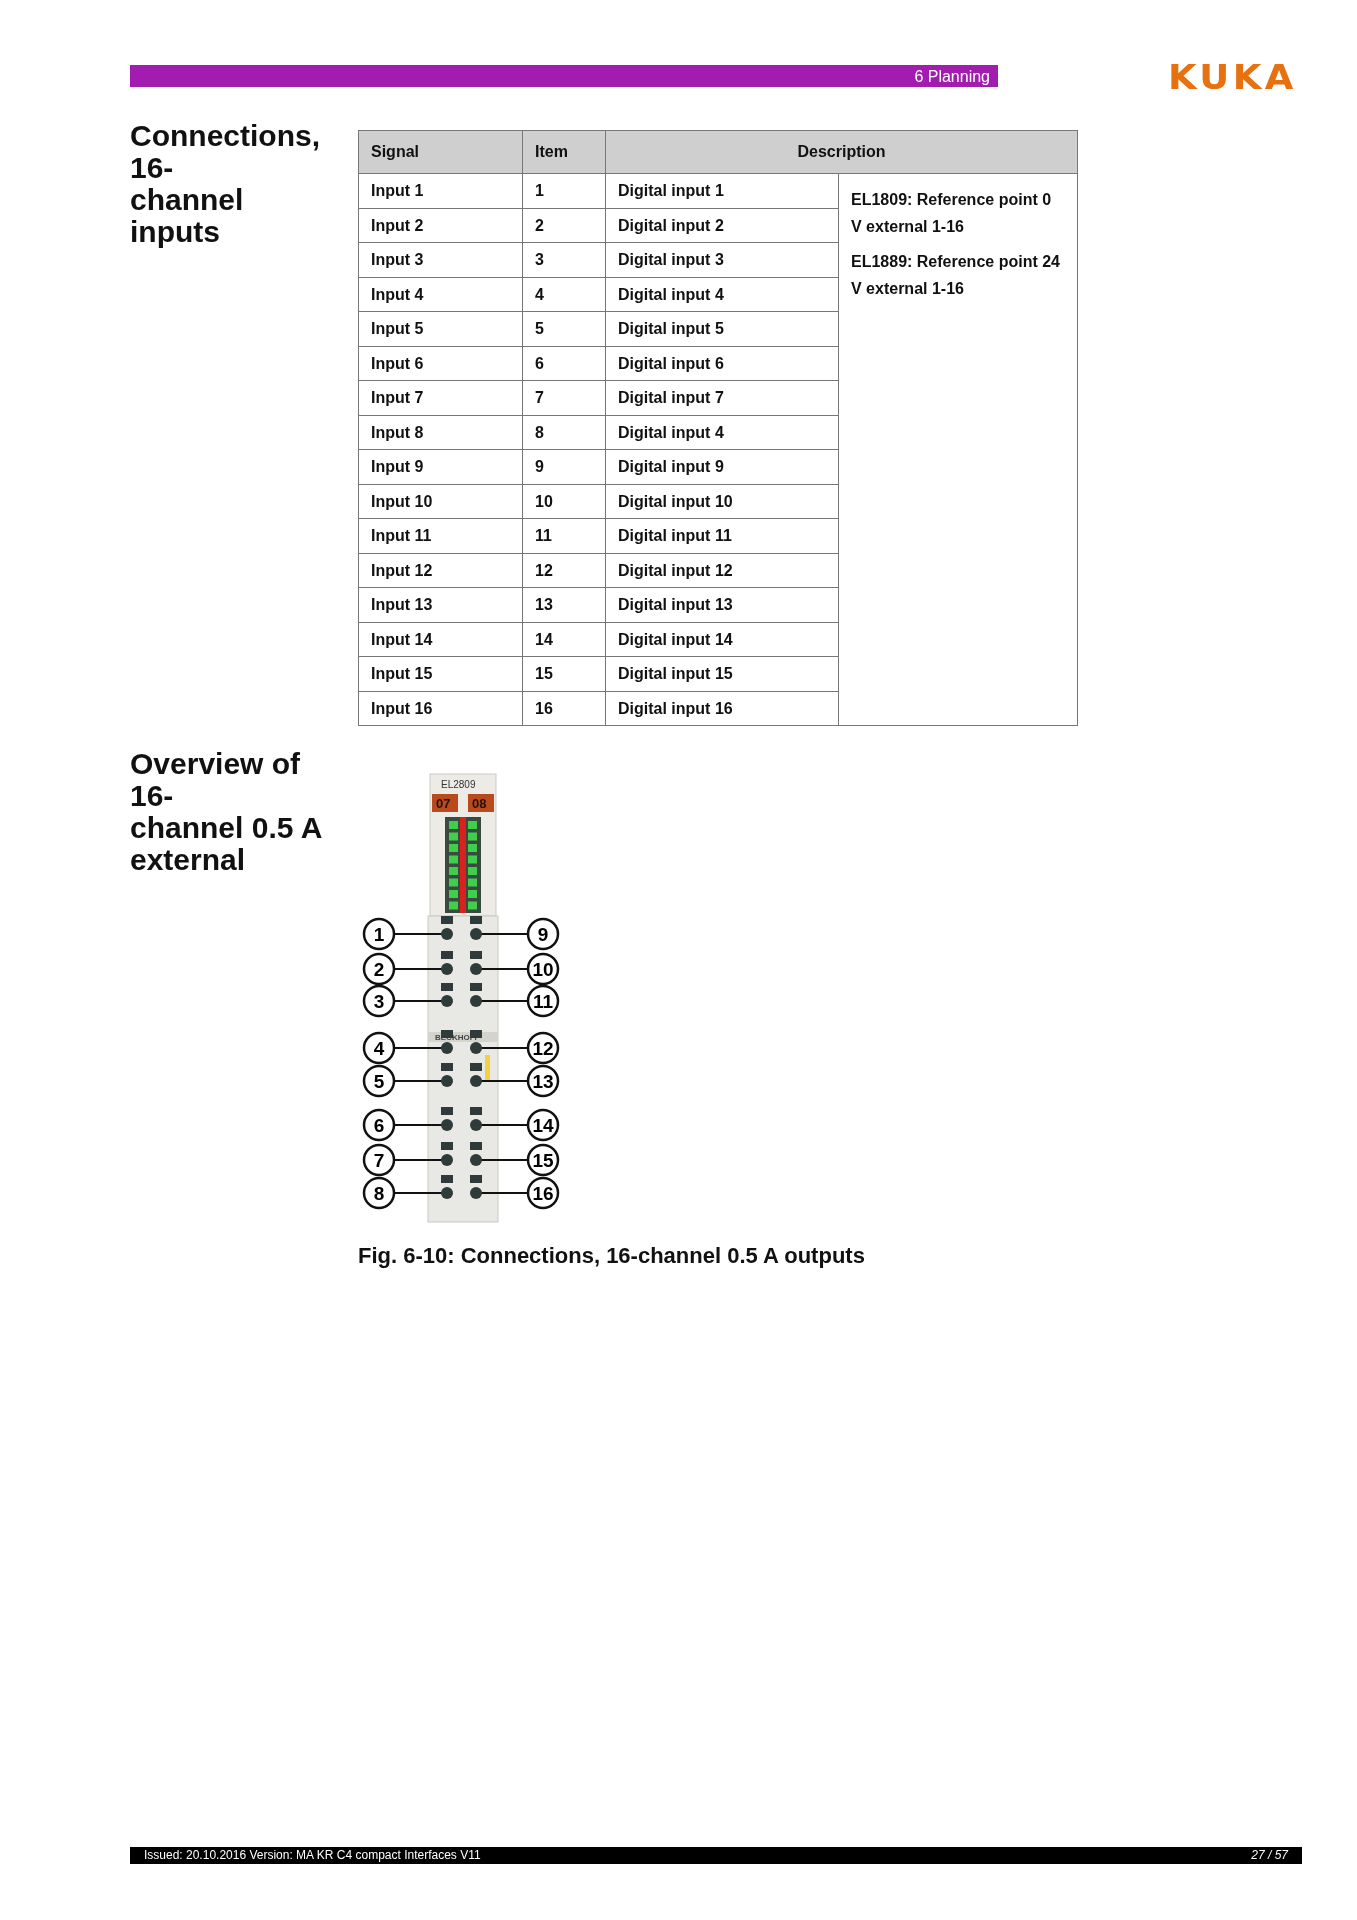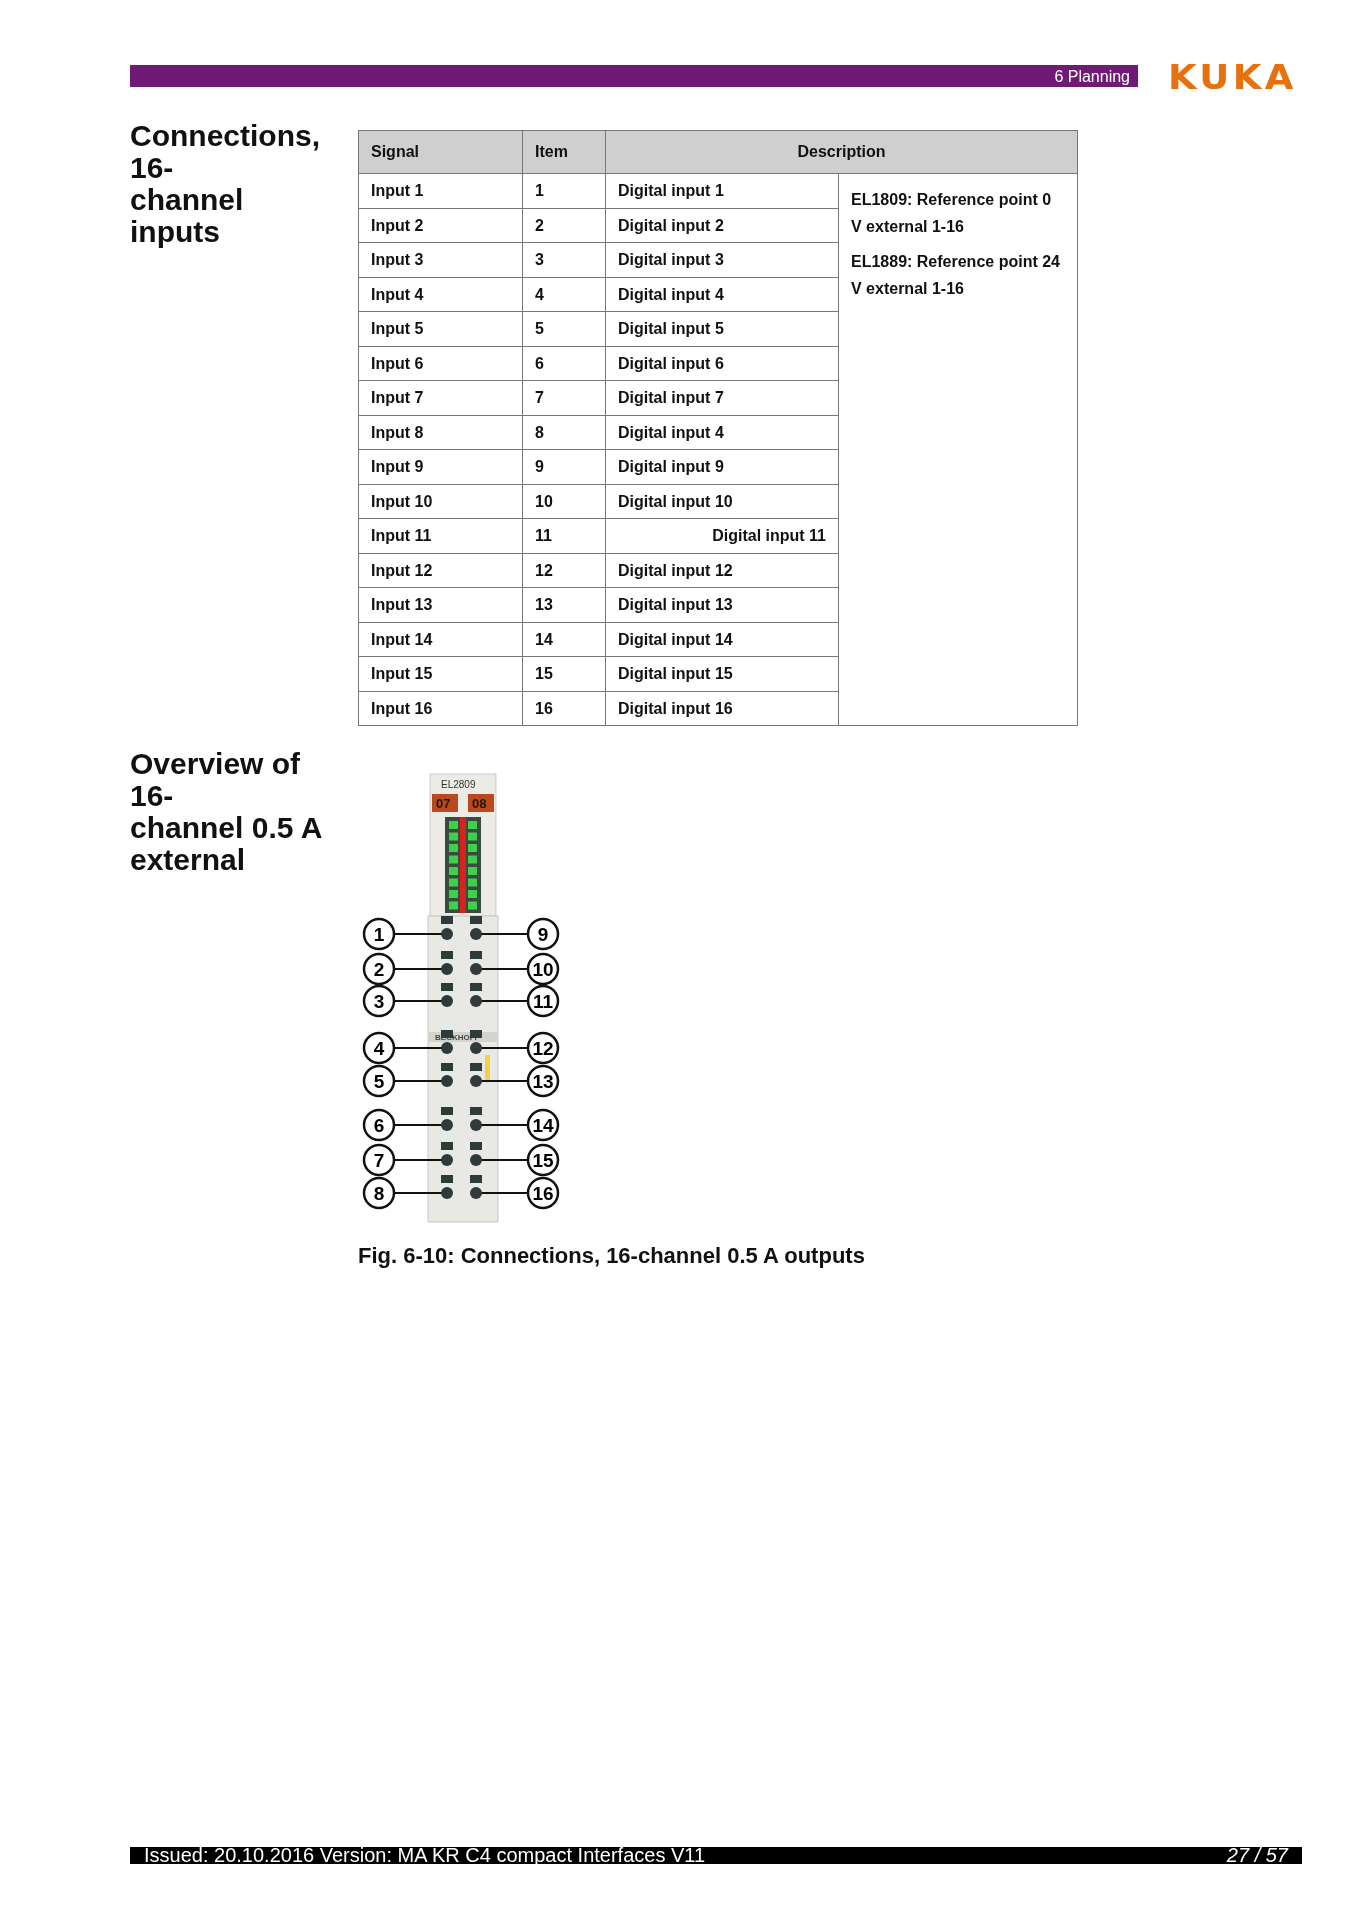--- a/index.html
+++ b/index.html
@@ -1,33 +1,33 @@
 <!DOCTYPE html>
 <html><head>
 <meta charset="utf-8">
 <style>
   html, body { margin:0; padding:0; background:#ffffff; }
   body { width:1357px; height:1920px; position:relative; overflow:hidden;
          font-family:"Liberation Sans", sans-serif; color:#111; }
-  .hdr-bar { position:absolute; left:130px; top:65px; width:1008px; height:22px; background:#701a75; }
+  .hdr-bar { position:absolute; left:130px; top:65px; width:868px; height:22px; background:#a21caf; }
   .hdr-section { position:absolute; right:8px; top:3px; color:#fff; font-size:16px; line-height:18px; }
   .logo { position:absolute; left:1168px; top:60px; font-family:"DejaVu Sans", sans-serif; font-weight:bold;
           font-size:33px; letter-spacing:3px; color:#e8710f; line-height:36px; transform:scaleX(1.12); transform-origin:left top; }
   .side-label { position:absolute; left:130px; font-weight:bold; font-size:30px; line-height:32px; width:200px; }
   table.sig { position:absolute; left:358px; top:130px; border-collapse:collapse; font-size:16px; }
   table.sig th, table.sig td { border:1px solid #777; padding:0 12px; text-align:left; vertical-align:top;font-weight:bold; }
   table.sig th { background:#cfcfcf; font-weight:bold; height:42px; vertical-align:middle; }
   table.sig th.desc { text-align:center; }
   table.sig td { height:33.5px; line-height:33px; white-space:nowrap; }
   table.sig td.ref { white-space:normal; line-height:27px; padding-top:12px; width:214px; }
   .ref p { margin:0 0 8px 0; }
   .figure { position:absolute; left:355px; top:770px; width:220px; height:460px; }
   .caption { position:absolute; left:358px; top:1243px; font-weight:bold; font-size:22px; }
   .footer { position:absolute; left:130px; top:1847px; width:1172px; height:17px; background:#000; color:#fff;
-            font-size:20px; line-height:17px; }
+            font-size:12px; line-height:17px; }
   .footer .left { position:absolute; left:14px; }
   .footer .right { position:absolute; right:14px;font-style:italic; }
 </style>
 </head>
 <body>
 
 <div class="hdr-bar">
   <span class="hdr-section">6 Planning</span>
 </div>
 <div class="logo">KUKA</div>
@@ -96,21 +96,21 @@
         <td style="width: 208px;">Digital input 9</td>
       </tr>
       <tr>
         <td>Input 10</td>
         <td>10</td>
         <td style="width: 208px;">Digital input 10</td>
       </tr>
       <tr>
         <td>Input 11</td>
         <td>11</td>
-        <td style="width: 208px; text-align: right;">Digital input 11</td>
+        <td style="width: 208px;">Digital input 11</td>
       </tr>
       <tr>
         <td>Input 12</td>
         <td>12</td>
         <td style="width: 208px;">Digital input 12</td>
       </tr>
       <tr>
         <td>Input 13</td>
         <td>13</td>
         <td style="width: 208px;">Digital input 13</td>

